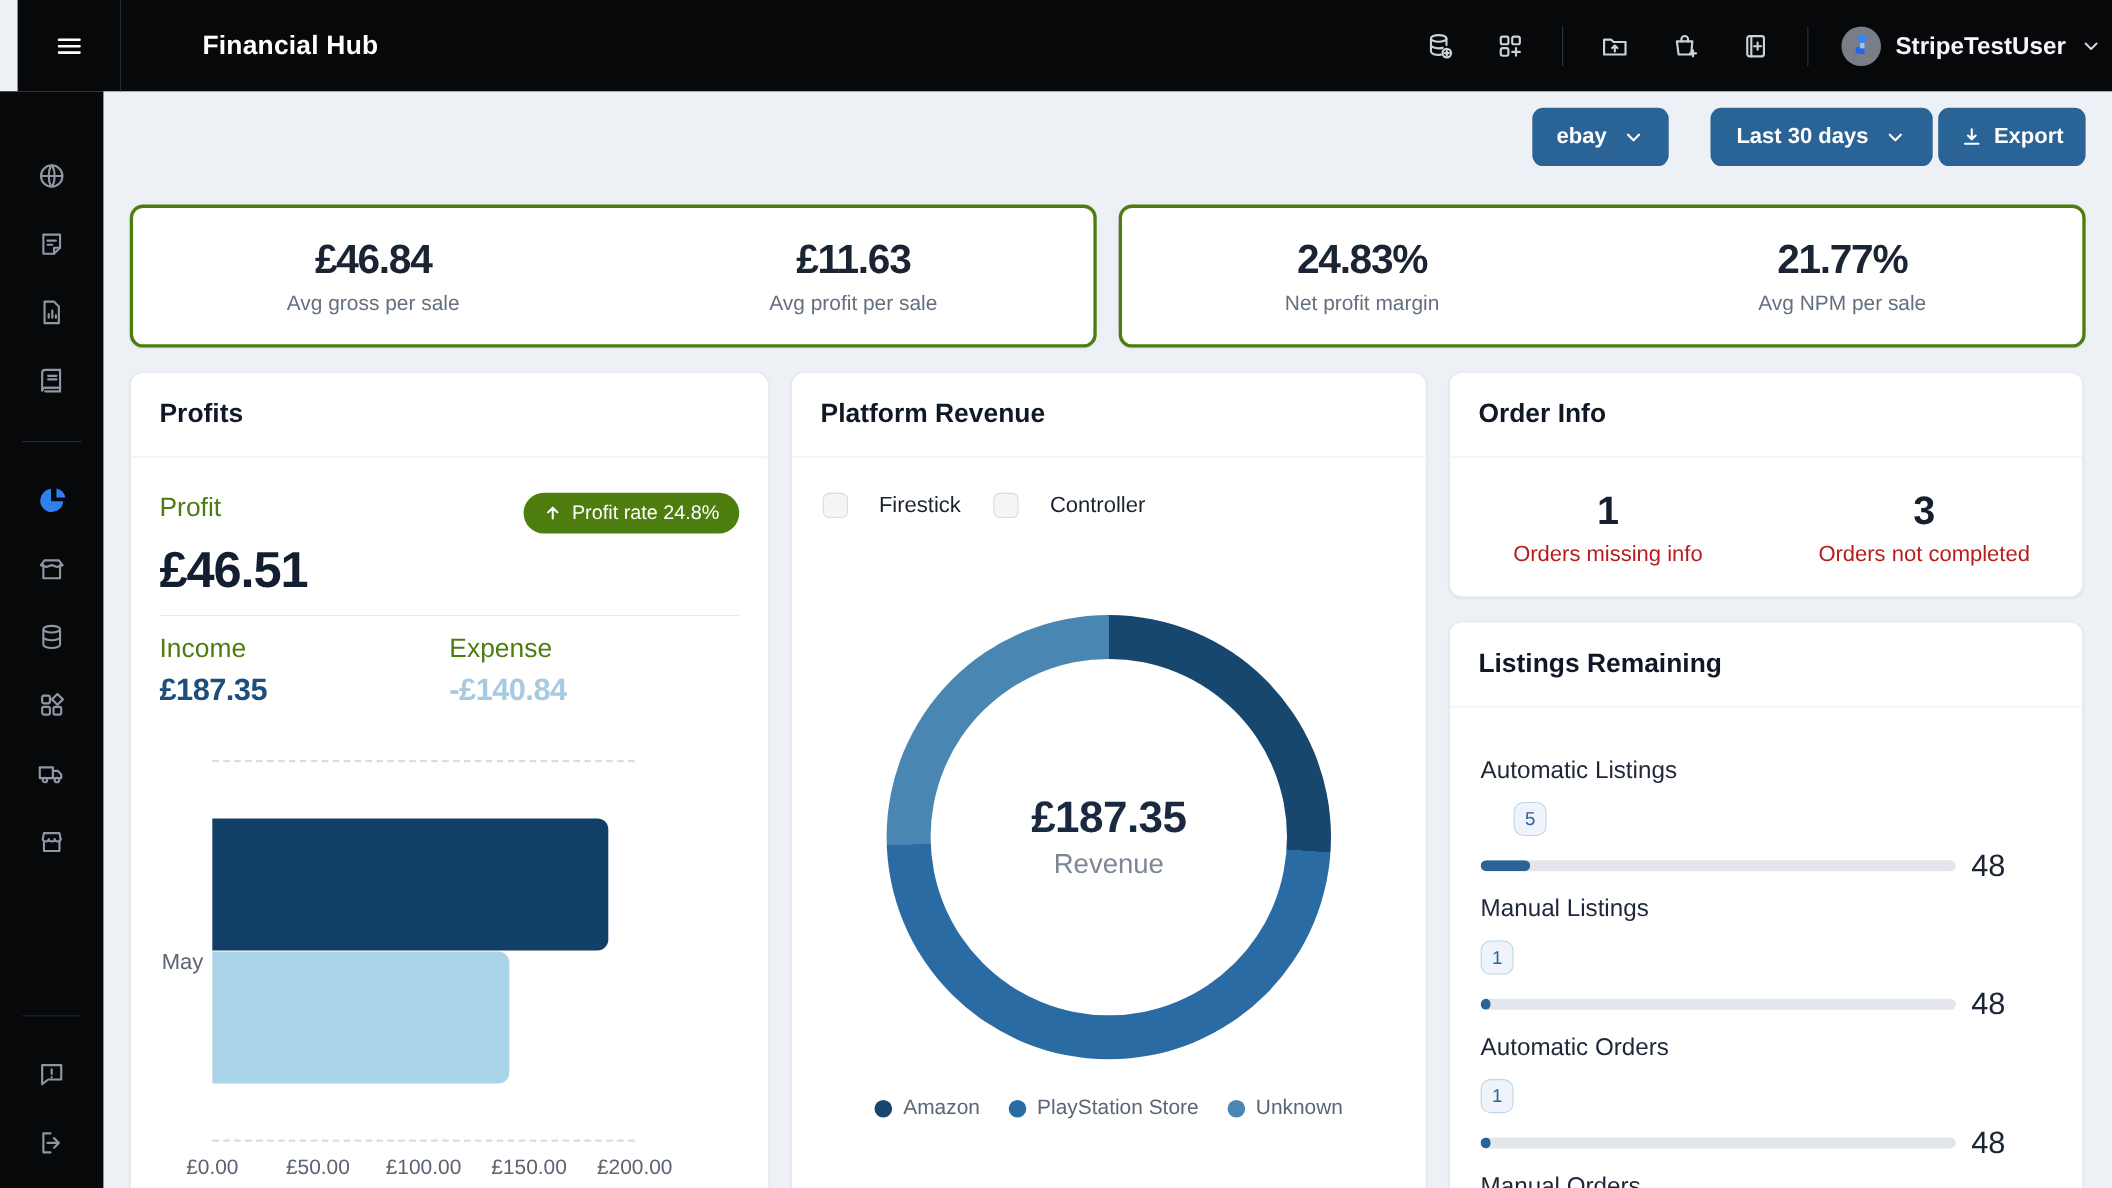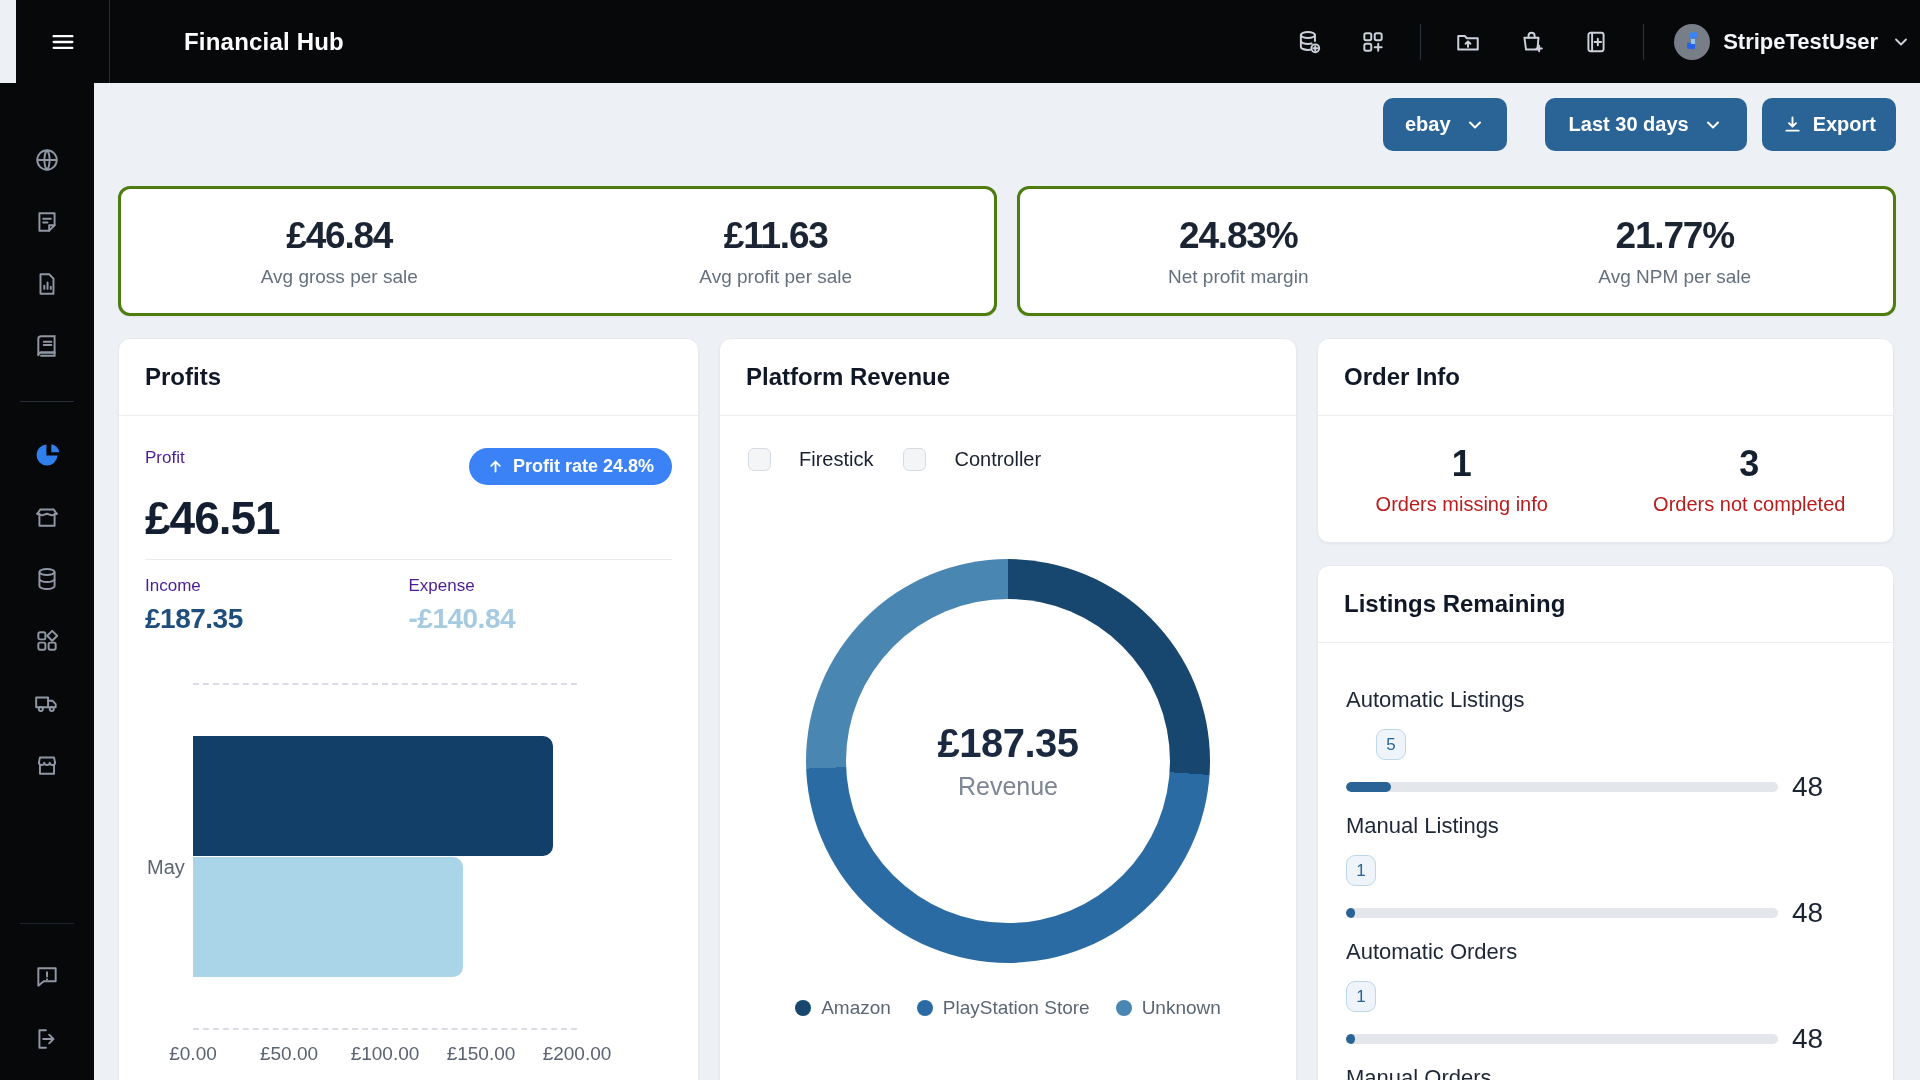--- a/index.html
+++ b/index.html
@@ -32,42 +32,42 @@
   .side-spacer { flex:1; }
 
   
   .main { position:absolute; top:83px; left:94px; width:1826px; height:997px;
     background:#edf0f4; padding:15px 24px 0 24px; }
 
   .toolbar-row { display:flex; justify-content:flex-end; align-items:center; height:53px; }
   .btn { background:#2a6496; color:#fff; border:none; border-radius:10px; height:53px;
     display:flex; align-items:center; gap:14px; font-size:20px; font-weight:600;
     font-family:"Liberation Sans",sans-serif; cursor:pointer; padding:0 22px; }
-  .toolbar-right { display:flex; gap:15px;padding-left:38px; }
+  .toolbar-right { display:flex; gap:5px;padding-left:38px; }
 
   .stats-row { display:flex; gap:20px; margin-top:35px; }
   .stats-card { flex:1; height:130px; background:#fff; border:3px solid #4d7c0f; border-radius:12px;
     box-shadow:0 1px 2px rgba(16,24,40,.05); display:flex; }
   .stat { flex:1; display:flex; flex-direction:column; align-items:center; justify-content:center; gap:9px; }
   .stat-value { font-size:37px; font-weight:bold; color:#1a2433; letter-spacing:-1.2px; }
   .stat-label { font-size:19px; color:#64707e; }
 
   .cards-row { display:flex; gap:20px; margin-top:22px; align-items:flex-start; }
   .card { background:#fff; border:1px solid #e6e9ee; border-radius:12px;
     box-shadow:0 1px 2px rgba(16,24,40,.05); overflow:hidden; }
   .card-header { height:77px; display:flex; align-items:center; padding:0 26px;
     border-bottom:1px solid #eceef2; font-size:24px; font-weight:bold; color:#101828; }
 
   
   .card-profits { width:581px; height:780px; }
   .profits-body { padding:0 26px; }
   .profit-row { margin-top:32px; display:flex; justify-content:space-between; align-items:flex-start; }
-  .muted-label { font-size:17px; color:#4c1d95; }
-  .rate-badge { background:#3b82f6; color:#fff; border-radius:999px; height:37px; padding:0 18px;
-    display:flex; align-items:center; gap:9px; font-size:18px; font-weight:bold; }
+  .muted-label { font-size:24px; color:#4d7c0f; }
+  .rate-badge { background:#4d7c0f; color:#fff; border-radius:999px; height:37px; padding:0 18px;
+    display:flex; align-items:center; gap:9px; font-size:18px; font-weight:normal; }
   .profit-value { margin-top:6px; font-size:46px; font-weight:bold; color:#131f30; letter-spacing:-1px; }
   .profits-hr { border:none; border-top:1px solid #e9ebef; margin:14px 0 16px 0; }
   .ie-row { display:flex; }
   .ie-col { flex:1; }
   .ie-value { margin-top:7px; font-size:28px; font-weight:bold; letter-spacing:-.5px; }
   .ie-value.income { color:#1d4e7c; }
   .ie-value.expense { color:#a6cbe1; }
 
   .bar-chart { position:relative; margin-top:30px; height:430px; }
   .gridline { position:absolute; left:48px; width:384px; border-top:2px dashed #d9dde3; }

